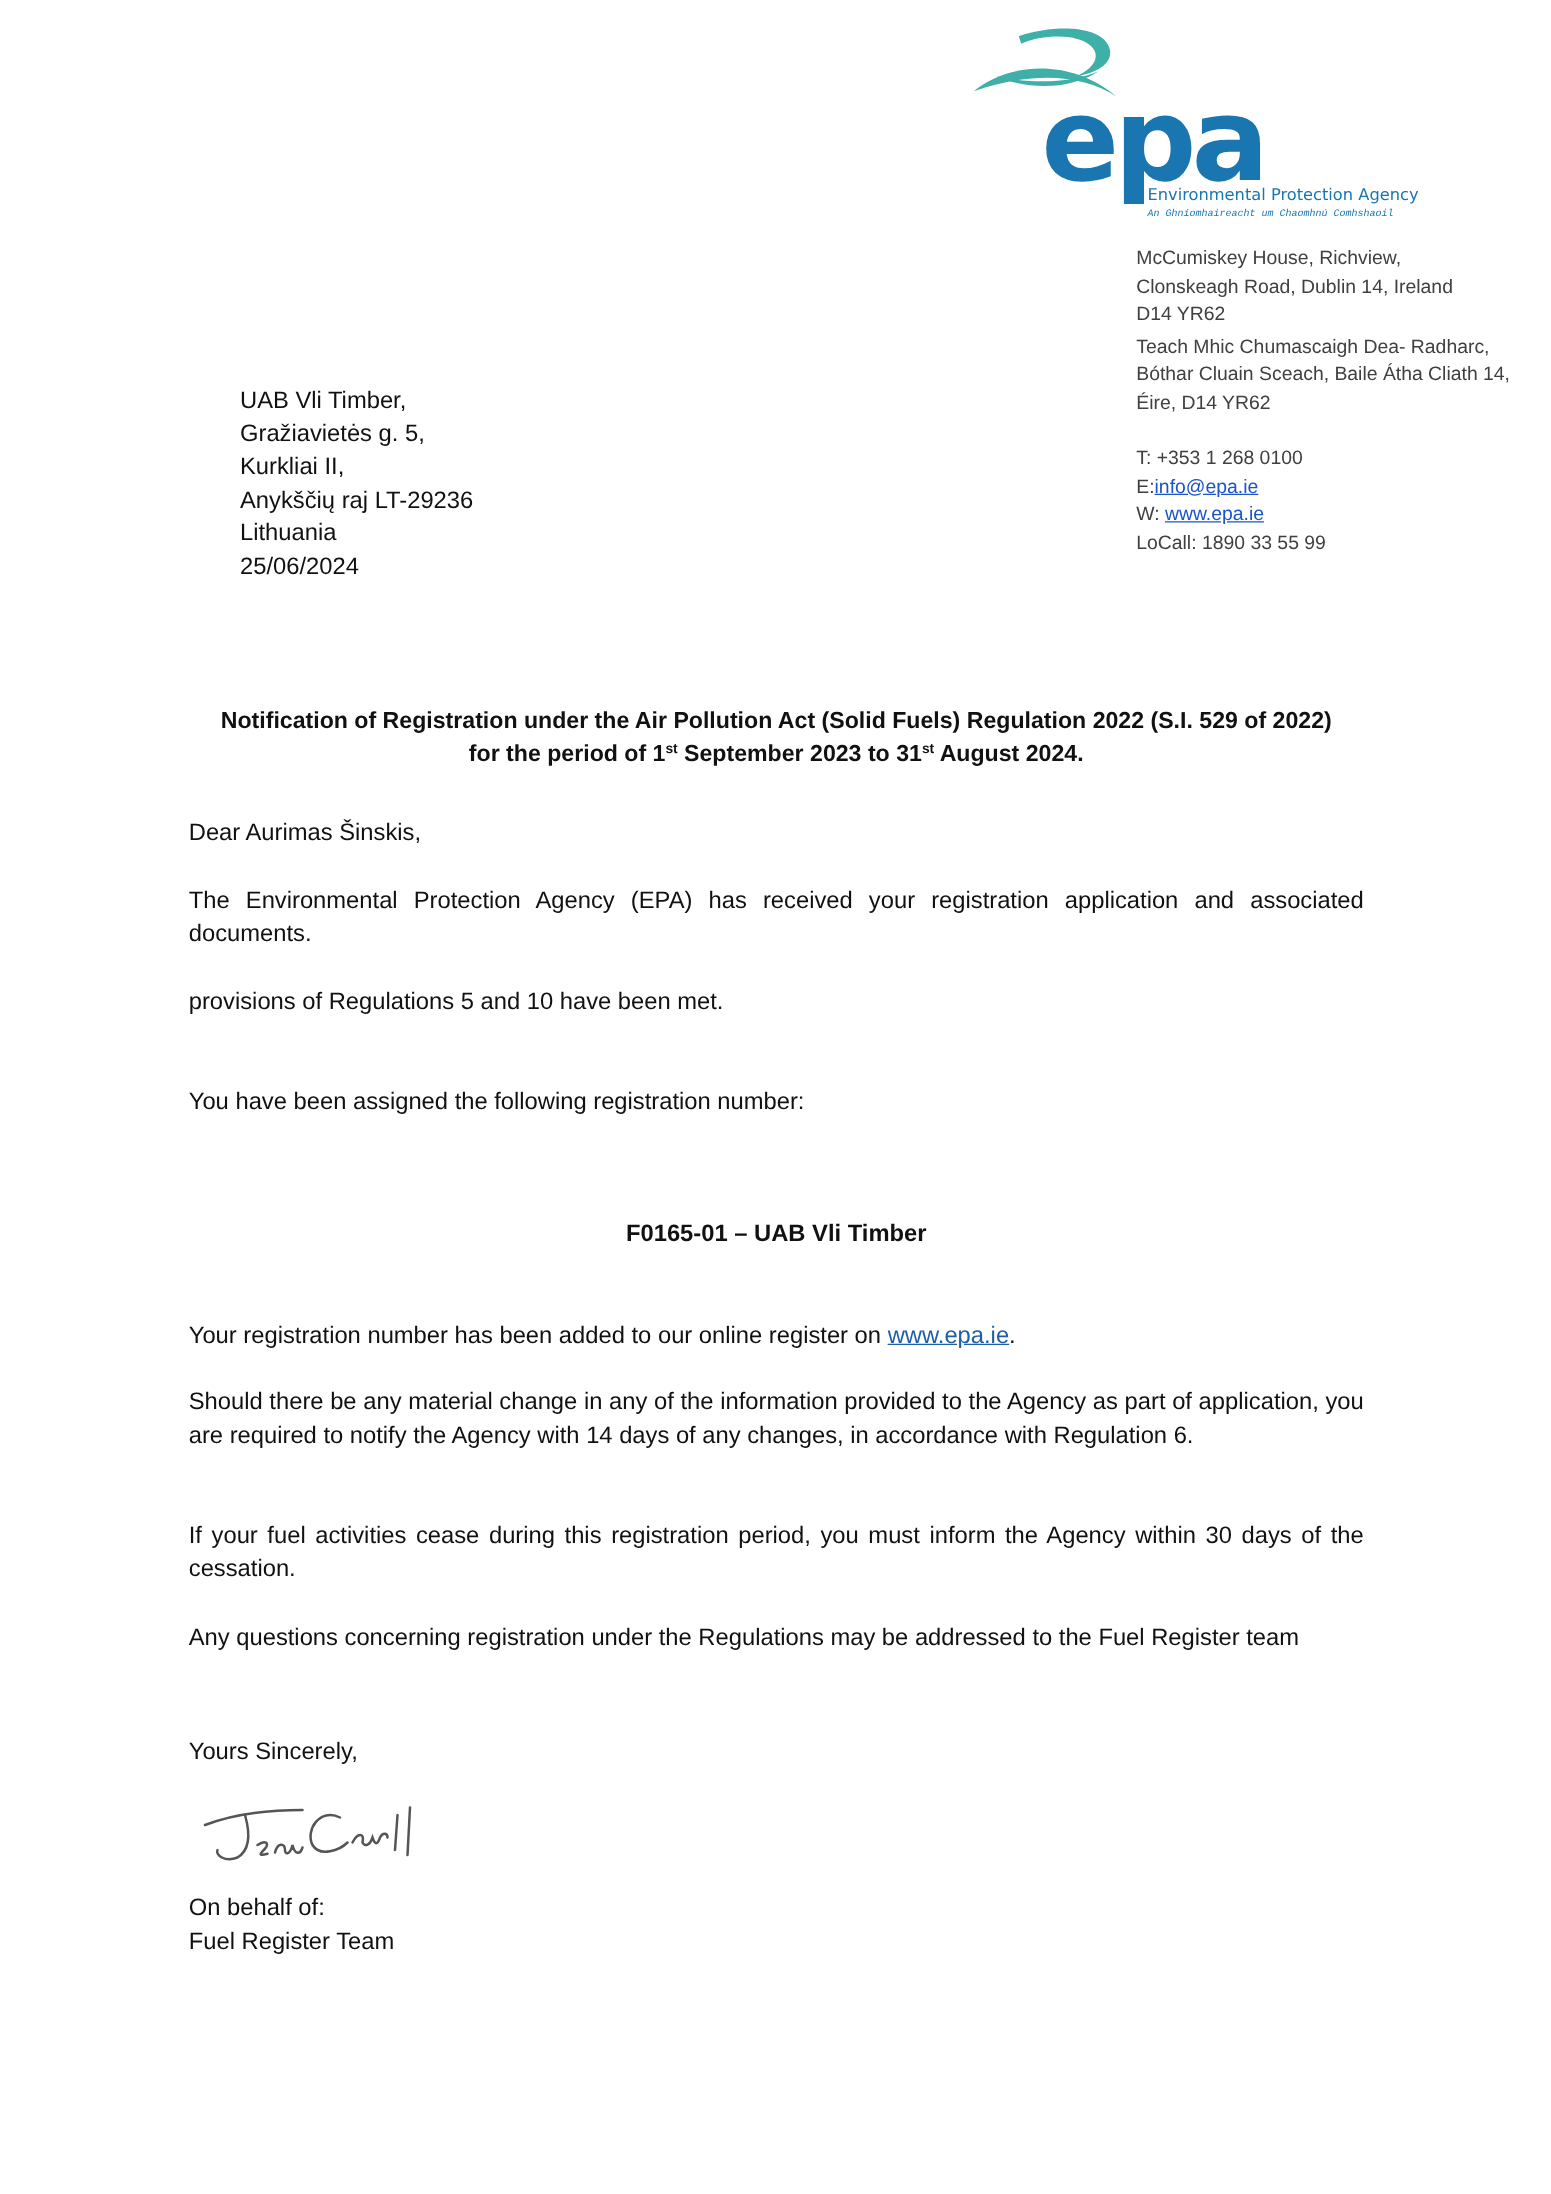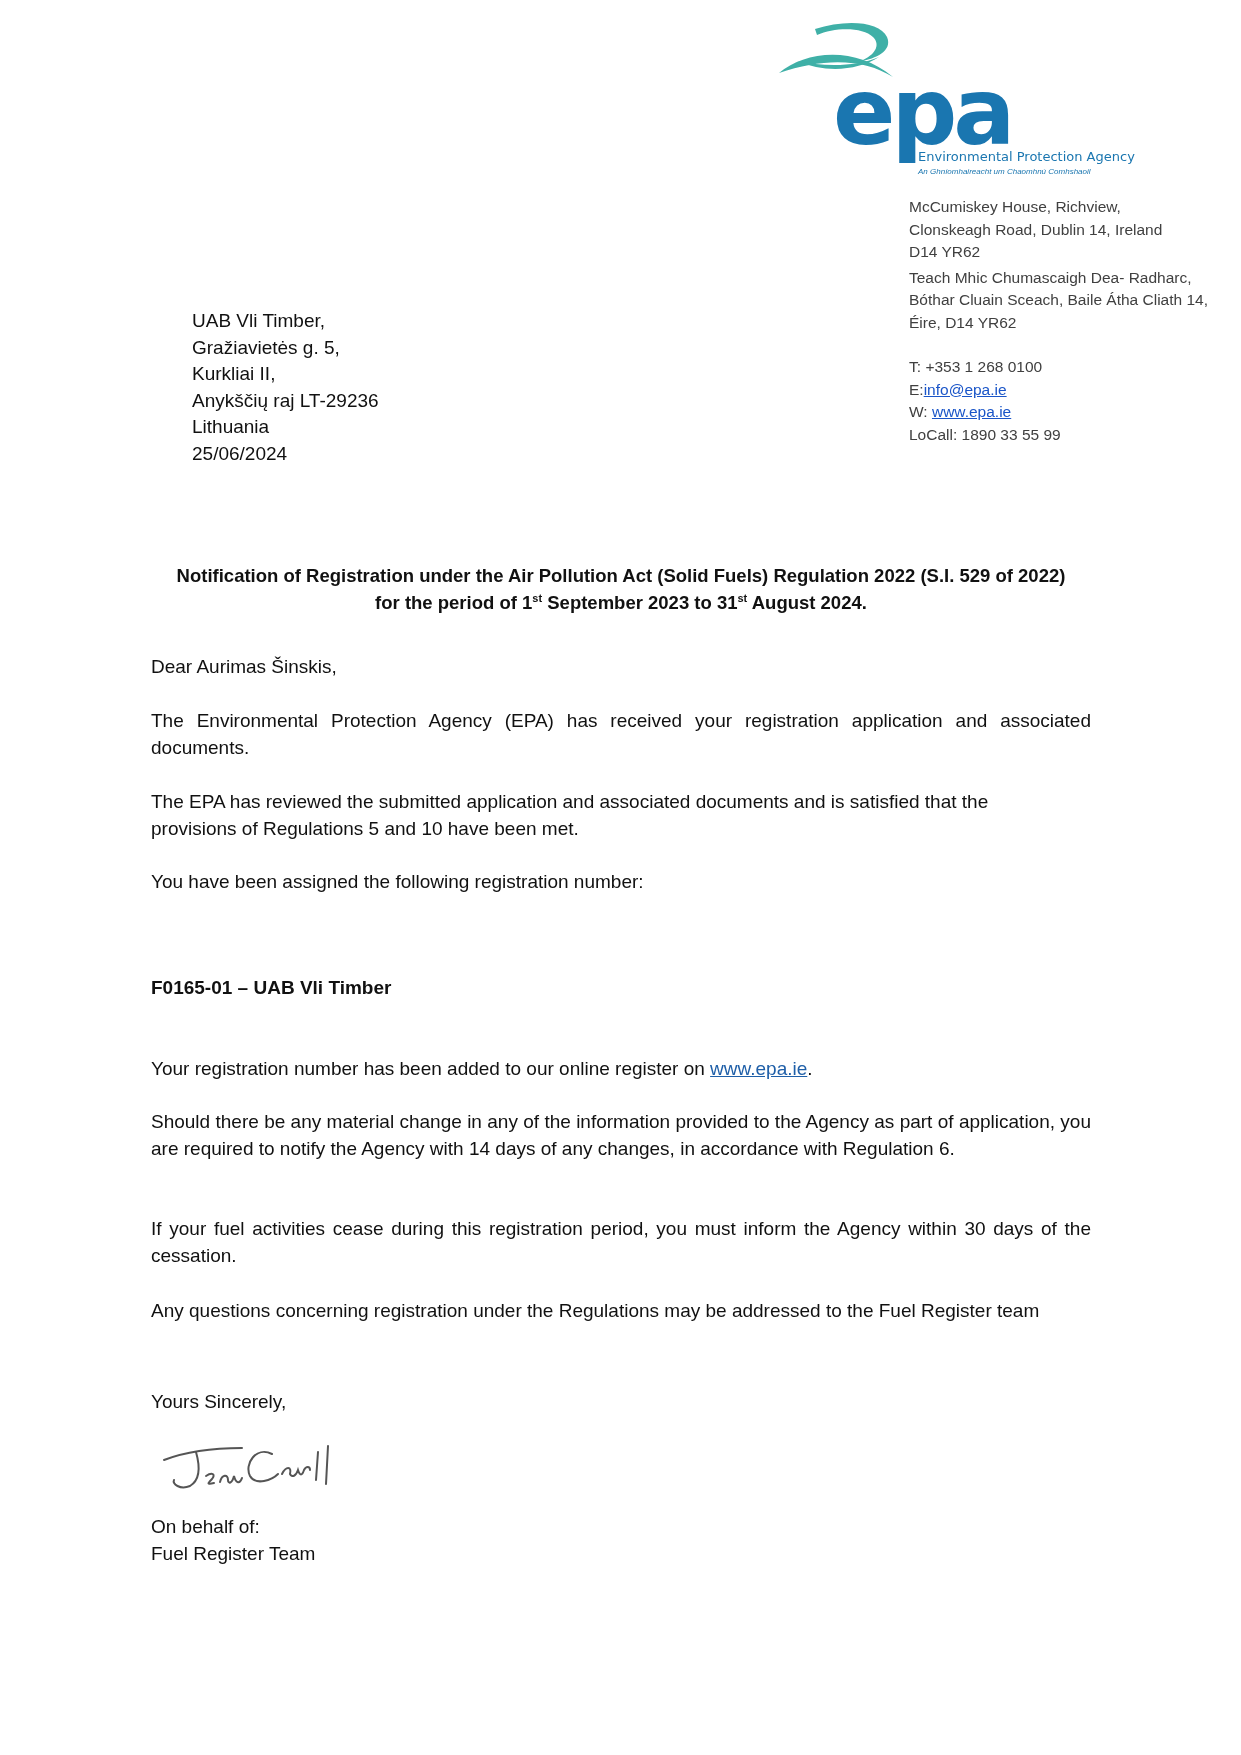--- a/index.html
+++ b/index.html
@@ -9,42 +9,42 @@
 
   
   .logo { left: 775px; top: 15px; width: 330px; height: 165px; }
   .logo-mark { position: absolute; left: 0; top: 0; }
   .logo-word { position: absolute; left: 58px; top: 52px; font-family: "DejaVu Sans", sans-serif;
                font-size: 92px; line-height: 92px; font-weight: bold; color: #1a76b0;
                letter-spacing: -4px; }
   .logo-tag1 { position: absolute; left: 143px; top: 134px; font-size: 13px; color: #1a76b0;
                font-family: "DejaVu Sans", sans-serif; white-space: nowrap; }
   .logo-tag2 { position: absolute; left: 143px; top: 152px; font-size: 8px; color: #1a76b0;
-               font-style: italic; font-family: Liberation Sans, sans-serif; white-space: nowrap; }
+               font-style: italic; font-family: Liberation Mono, monospace; white-space: nowrap; }
 
   
   .contact { left: 909px; top: 196px; font-size: 15.5px; color: #404040; line-height: 22.5px; }
   .contact div { white-space: nowrap; }
   .contact .gap { height: 22px; }
   .contact a { color: #1a55c8; text-decoration: underline; }
 
   
   .recipient { left: 151px; top: 308px; font-size: 19px; line-height: 26.6px; }
   .recipient div { white-space: nowrap; margin-left: 41px; }
 
   
   .title { left: 151px; width: 940px; top: 562px; font-size: 18.5px; font-weight: bold;
            text-align: center; line-height: 27px; }
   .title sup { font-size: 11px; vertical-align: 7px; line-height: 0; }
 
   
   .p { left: 151px; width: 940px; font-size: 19px; line-height: 26.6px; }
   .justify { text-align: justify; }
   .p a { color: #1f5fa8; text-decoration: underline; }
-  .center-bold { font-weight: bold; }
+  .center-bold { text-align: center; font-weight: bold; }
 
   .sig { left: 160px; top: 1436px; }
 </style>
 </head>
 <body>
 
 <div class="abs logo">
   <svg class="logo-mark" width="130" height="70" viewBox="0 0 130 70">
     <path d="M40 14 C 70 4, 105 6, 112 22 C 118 36, 100 44, 86 46 C 100 40, 106 30, 98 22 C 88 12, 60 12, 42 20 Z" fill="#3fb0a7"></path>
     <path d="M4 58 C 30 36, 80 30, 118 62 C 90 44, 50 42, 4 58 Z" fill="#3fb0a7"></path>
@@ -93,21 +93,20 @@
 <div class="abs title">
   <div>Notification of Registration under the Air Pollution Act (Solid Fuels) Regulation 2022 (S.I. 529 of 2022)</div>
   <div><span>for the period of 1</span><sup>st</sup><span> September 2023 to 31</span><sup>st</sup><span> August 2024.</span></div>
 </div>
 
 <div class="abs p" style="top:654px">Dear Aurimas Šinskis,</div>
 
 <div class="abs p justify" style="top:708px">The Environmental Protection Agency (EPA) has received your registration application and associated documents.</div>
 
 <div class="abs p" style="top:789px">
-  <div>The EPA has reviewed the submitted application and associated documents and is satisfied that the</div>
   <div>provisions of Regulations 5 and 10 have been met.</div>
 </div>
 
 <div class="abs p" style="top:869px">You have been assigned the following registration number:</div>
 
 <div class="abs p center-bold" style="top:975px">F0165-01 – UAB Vli Timber</div>
 
 <div class="abs p" style="top:1056px"><span>Your registration number has been added to our online register on </span><a>www.epa.ie</a><span>.</span></div>
 
 <div class="abs p justify" style="top:1109px">Should there be any material change in any of the information provided to the Agency as part of application, you are required to notify the Agency with 14 days of any changes, in accordance with Regulation 6.</div>

